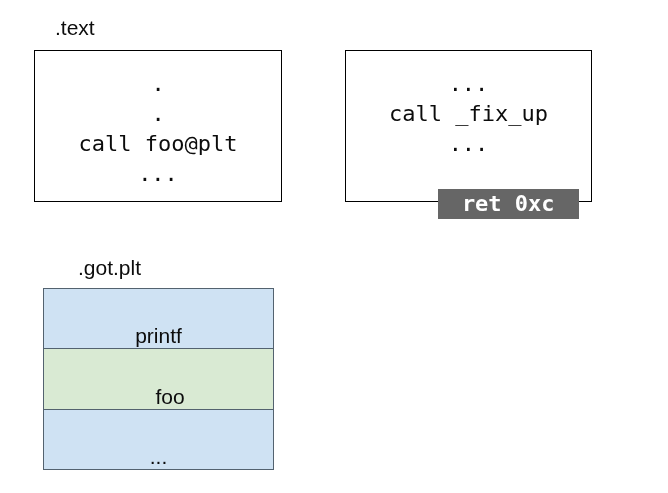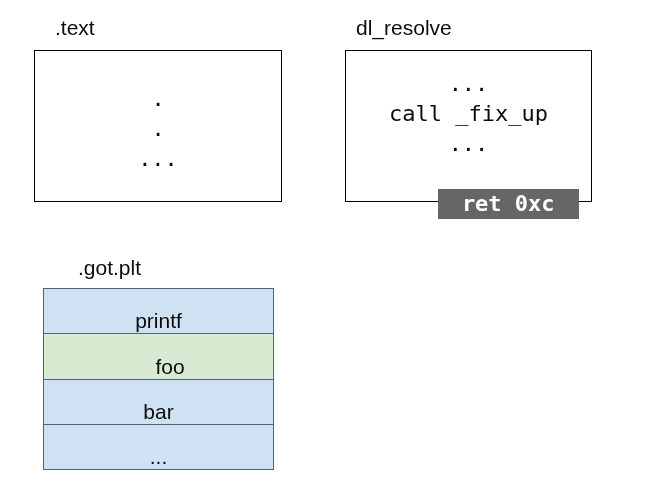--- a/index.html
+++ b/index.html
@@ -79,42 +79,39 @@
 </style>
 </head>
 <body>
 
 <div class="canvas">
 
   <div id="text-label" class="sec-label">.text</div>
   <div id="text-box" class="code-box">
     <div class="code-line">.</div>
     <div class="code-line">.</div>
+    <div class="code-line">call foo@plt</div>
     <div class="code-line">...</div>
   </div>
 
-  <div id="dl-label" class="sec-label">dl_resolve</div>
   <div id="dl-box" class="code-box">
     <div class="code-line">...</div>
     <div class="code-line">call _fix_up</div>
     <div class="code-line">...</div>
     <div class="code-line">
       <span class="hl" style="background: rgb(102, 102, 102);">ret 0xc</span>
     </div>
   </div>
 
   <div id="got-label" class="sec-label">.got.plt</div>
   <div class="got-table">
     <div class="got-row" style="background: rgb(207, 226, 243);">
       <span>printf</span>
     </div>
     <div class="got-row" style="background: rgb(217, 234, 211); padding-left: 23px;">
       <span>foo</span>
     </div>
     <div class="got-row" style="background: rgb(207, 226, 243);">
-      <span>bar</span>
-    </div>
-    <div class="got-row" style="background: rgb(207, 226, 243);">
       <span>...</span>
     </div>
   </div>
 
 </div>
 
 </body></html>

